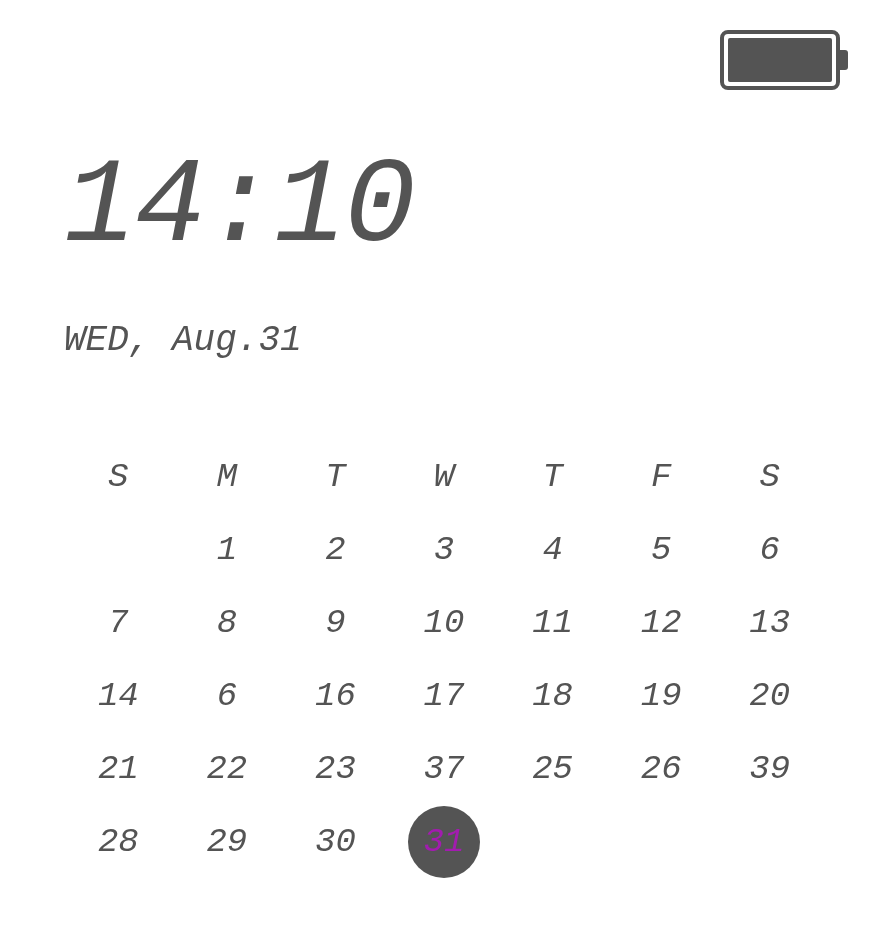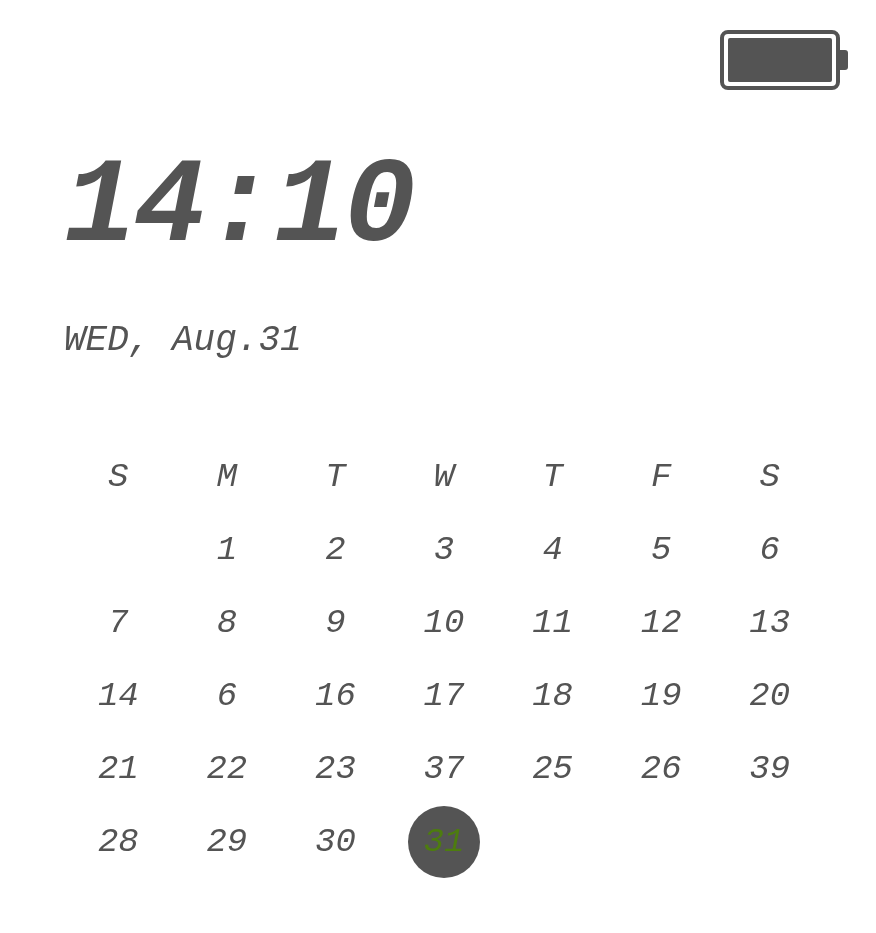--- a/index.html
+++ b/index.html
@@ -39,21 +39,21 @@
       width: 8px;
       height: 20px;
       background: #545454;
       border-radius: 0 3px 3px 0;
     }
     .time {
       position: absolute;
       top: 140px;
       left: 64px;
       font-size: 120px;
-      font-weight: bold;
+      font-weight: normal;
       letter-spacing: -2px;
     }
     .date {
       position: absolute;
       top: 280px;
       left: 64px;
       font-size: 36px;
       margin-top: 40px;
     }
     .calendar {
@@ -80,21 +80,21 @@
       content: "";
       position: absolute;
       width: 72px;
       height: 72px;
       background: #545454;
       border-radius: 50%;
       top: 50%; left: 50%;
       transform: translate(-50%, -50%);
       z-index: 1;
     }
-    .cal-cell.current .day-label { color: #4d7c0f; }
+    .cal-cell.current .day-label { color: #a21caf; }
   </style>
 </head>
 <body>
 
 <div class="battery">
   <div class="battery-body">
       <div class="battery-fill" style="width: 100%;"></div>
     </div>
   <div class="battery-tip"></div>
 </div>

